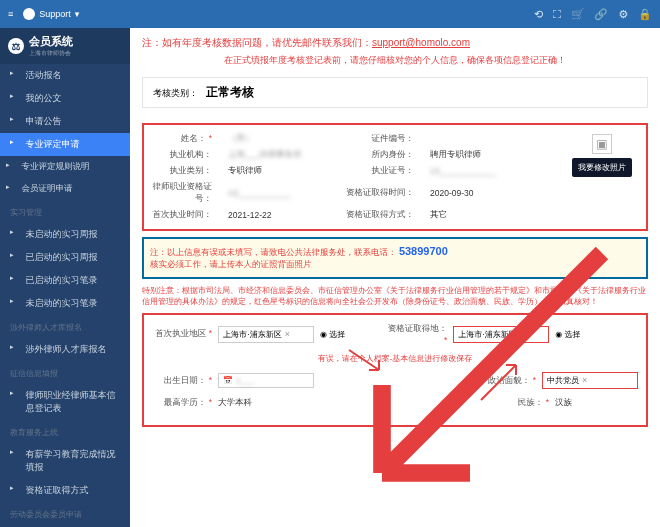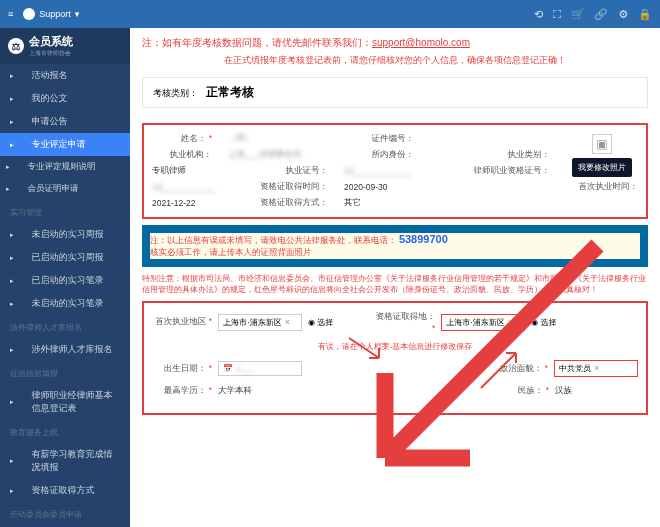--- a/index.html
+++ b/index.html
@@ -6,44 +6,44 @@
 body{width:660px;height:527px;overflow:hidden;background:#fff}
 .top-bar{height:28px;background:#2b6cb0;display:flex;align-items:center;padding:0 8px;font-size:9px;color:#fff}
 .top-right{margin-left:auto;display:flex;gap:10px}
 .top-right span{font-size:11px;opacity:.8}
 .main{display:flex;height:499px}
 .sidebar{width:130px;background:#24426b;color:#cbd5e0;font-size:9px;overflow:hidden}
 .logo{display:flex;align-items:center;padding:6px 8px;gap:5px;background:#1e3a5f}
 .logo-icon{width:16px;height:16px;border-radius:50%;background:#fff;color:#24426b;display:flex;align-items:center;justify-content:center;font-size:10px;font-weight:bold}
 .logo-txt{font-size:11px;font-weight:bold;color:#fff}
 .logo-sub{font-size:6px;color:#94a3b8}
-.menu-item{padding:5px 10px;display:flex;align-items:center;gap:18px;cursor:pointer}
+.menu-item{padding:5px 10px;display:flex;align-items:flex-start;gap:12px;cursor:pointer}
 .menu-item.sub{padding-left:6px;font-size:8.5px}
 .menu-item.active{background:#3b82f6;color:#fff}
 .menu-section{padding:5px 10px;font-size:8px;color:#64748b;margin-top:2px}
 .content{flex:1;padding:8px 12px;overflow-y:auto;background:#fff;font-size:9px;position:relative}
 .notice{color:#e53e3e;font-size:10px;margin-bottom:4px}
 .notice a{color:#e53e3e;text-decoration:underline}
 .notice2{color:#e53e3e;font-size:9px;text-align:center;margin-bottom:10px}
 .exam-type{border:1px solid #e5e5e5;padding:6px 10px;margin-bottom:15px;font-size:9px}
 .exam-type b{font-size:12px;margin-left:8px}
 .info-box{border:2px solid #e53e3e;padding:8px;margin-bottom:6px;position:relative}
 .grid{display:grid;grid-template-columns:60px 100px 70px 120px auto;gap:4px 16px;align-items:center;font-size:8.5px}
 .lbl{text-align:right;color:#555}
 .lbl.req::after{content:" *";color:#e53e3e}
 .val{color:#333}
 .photo-btn{background:#0f172a;color:#fff;padding:4px 6px;font-size:8px;border-radius:2px;text-align:center;grid-row:span 2}
 .photo-ph{width:20px;height:20px;border:1px solid #ccc;color:#999;font-size:12px;display:flex;align-items:center;justify-content:center}
-.yellow-box{border:8px solid #0369a1;background:#fefce8;font-size:8.5px;color:#e53e3e;margin-bottom:6px;position:relative}
+.yellow-box{border:2px solid #0369a1;background:#fefce8;padding:6px;font-size:8.5px;color:#e53e3e;margin-bottom:6px;position:relative}
 .yellow-box .num{color:#2563eb;font-size:11px;font-weight:bold}
 .warning{color:#e53e3e;font-size:8px;line-height:1.4;margin-bottom:6px}
 .form-box{border:2px solid #e53e3e;padding:8px;position:relative}
 .form-row{display:flex;align-items:center;gap:6px;margin-bottom:8px;font-size:8.5px}
 .form-row .lbl{width:60px}
-.sel-input{border:1px solid #ccc;padding:2px 4px;font-size:8px;display:flex;align-items:flex-start;gap:3px;width:84px}
+.sel-input{border:1px solid #ccc;padding:2px 4px;font-size:8px;display:flex;align-items:flex-start;gap:3px;width:96px}
 .sel-input.err{border-color:#e53e3e}
 .close-x{color:#999;font-size:9px}
 .red-note{color:#e53e3e;font-size:8px}
 .arrow{position:absolute;color:#e53e3e;font-size:28px;transform-origin:center;z-index:5;pointer-events:none}
 .blur{filter:blur(2px);color:#999}
 </style>
 </head>
 <body>
 
 <div class="top-bar">
@@ -153,20 +153,21 @@
         <span class="lbl">证件编号：</span>
         <span class="val blur"></span>
         <div style="display:flex;flex-direction:column;align-items:center;gap:4px;grid-row:span 3">
           <div class="photo-ph">▣</div>
           <div class="photo-btn">我要修改照片</div>
         </div>
 
         <span class="lbl">执业机构：</span>
         <span class="val blur">上海___律师事务所</span>
         <span class="lbl">所内身份：</span>
+        <span class="val">聘用专职律师</span>
 
         <span class="lbl">执业类别：</span>
         <span class="val">专职律师</span>
         <span class="lbl">执业证号：</span>
         <span class="val blur">13____________</span>
 
         <span class="lbl">律师职业资格证号：</span>
         <span class="val blur">A2___________</span>
         <span class="lbl">资格证取得时间：</span>
         <span class="val">2020-09-30</span>

